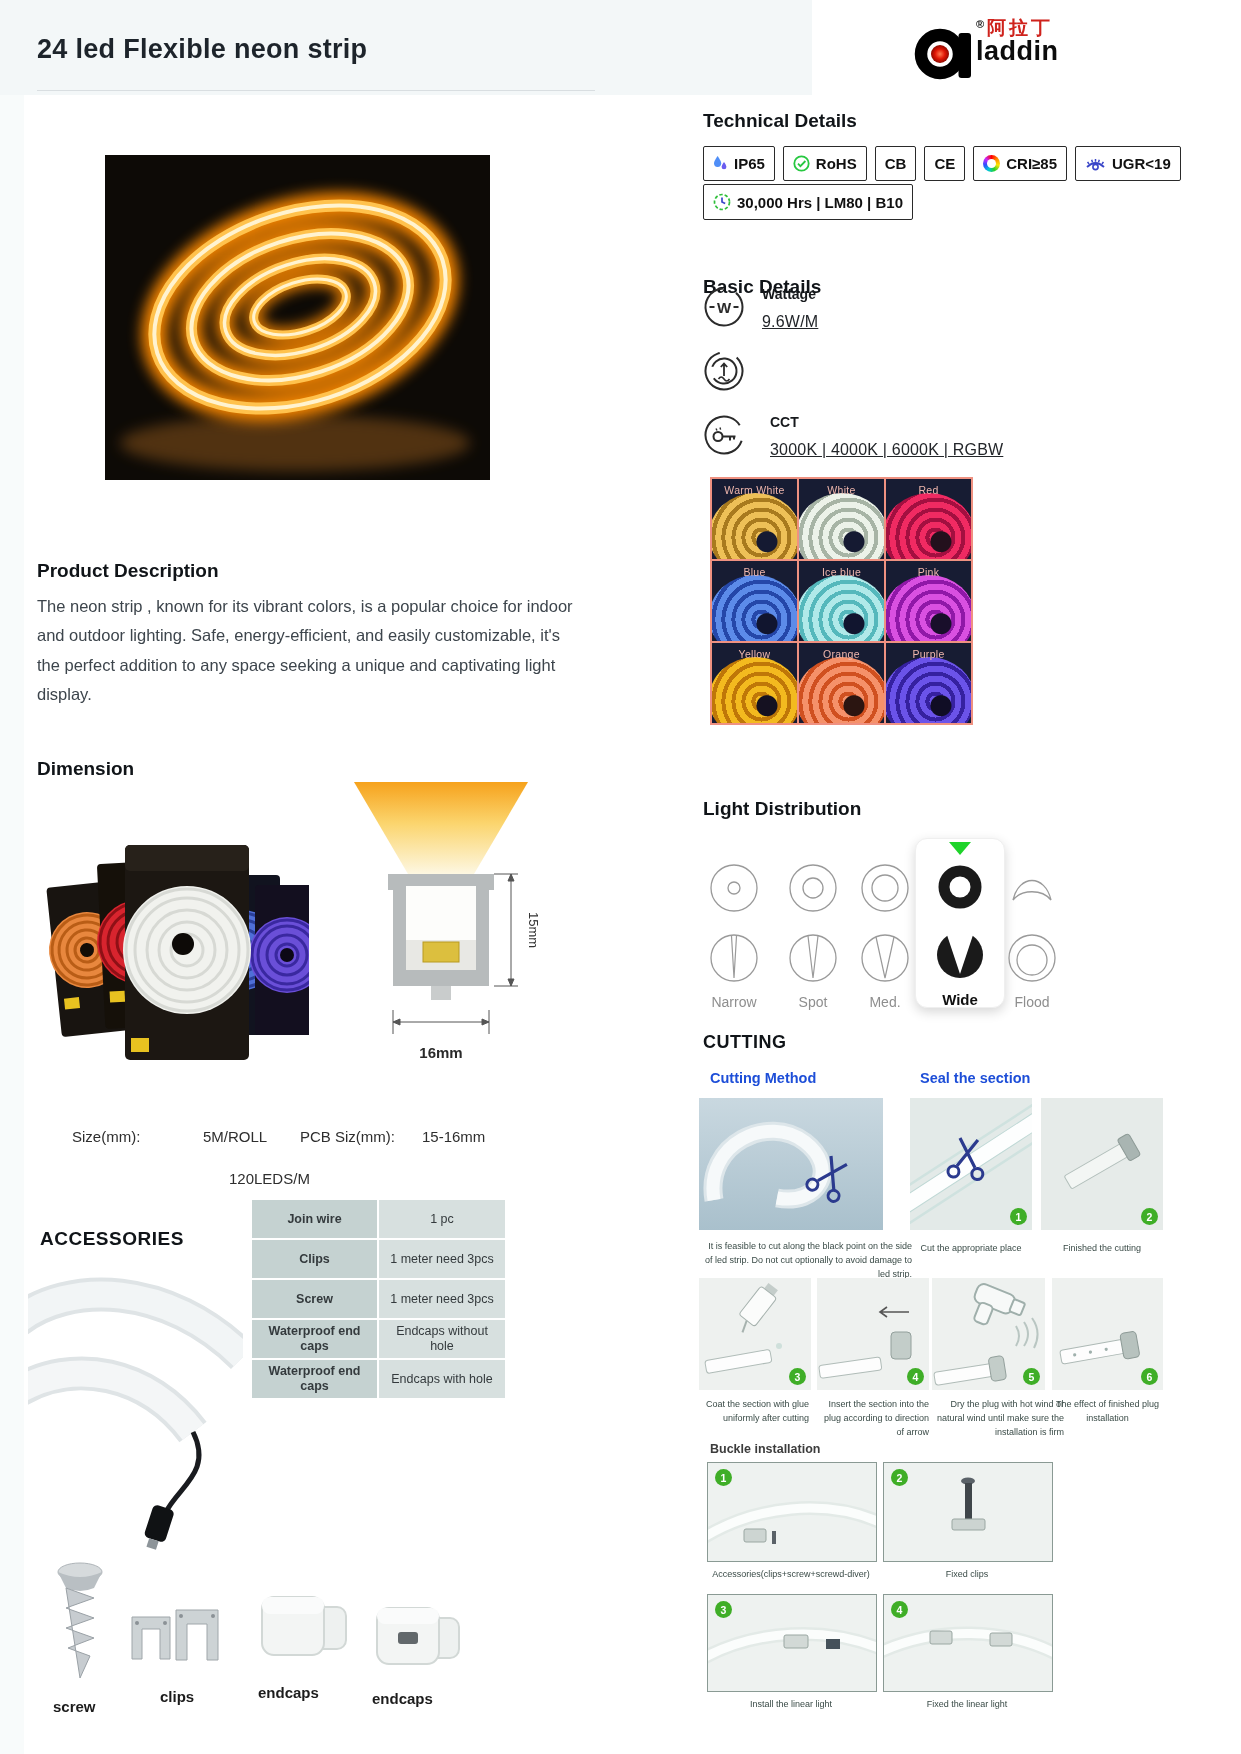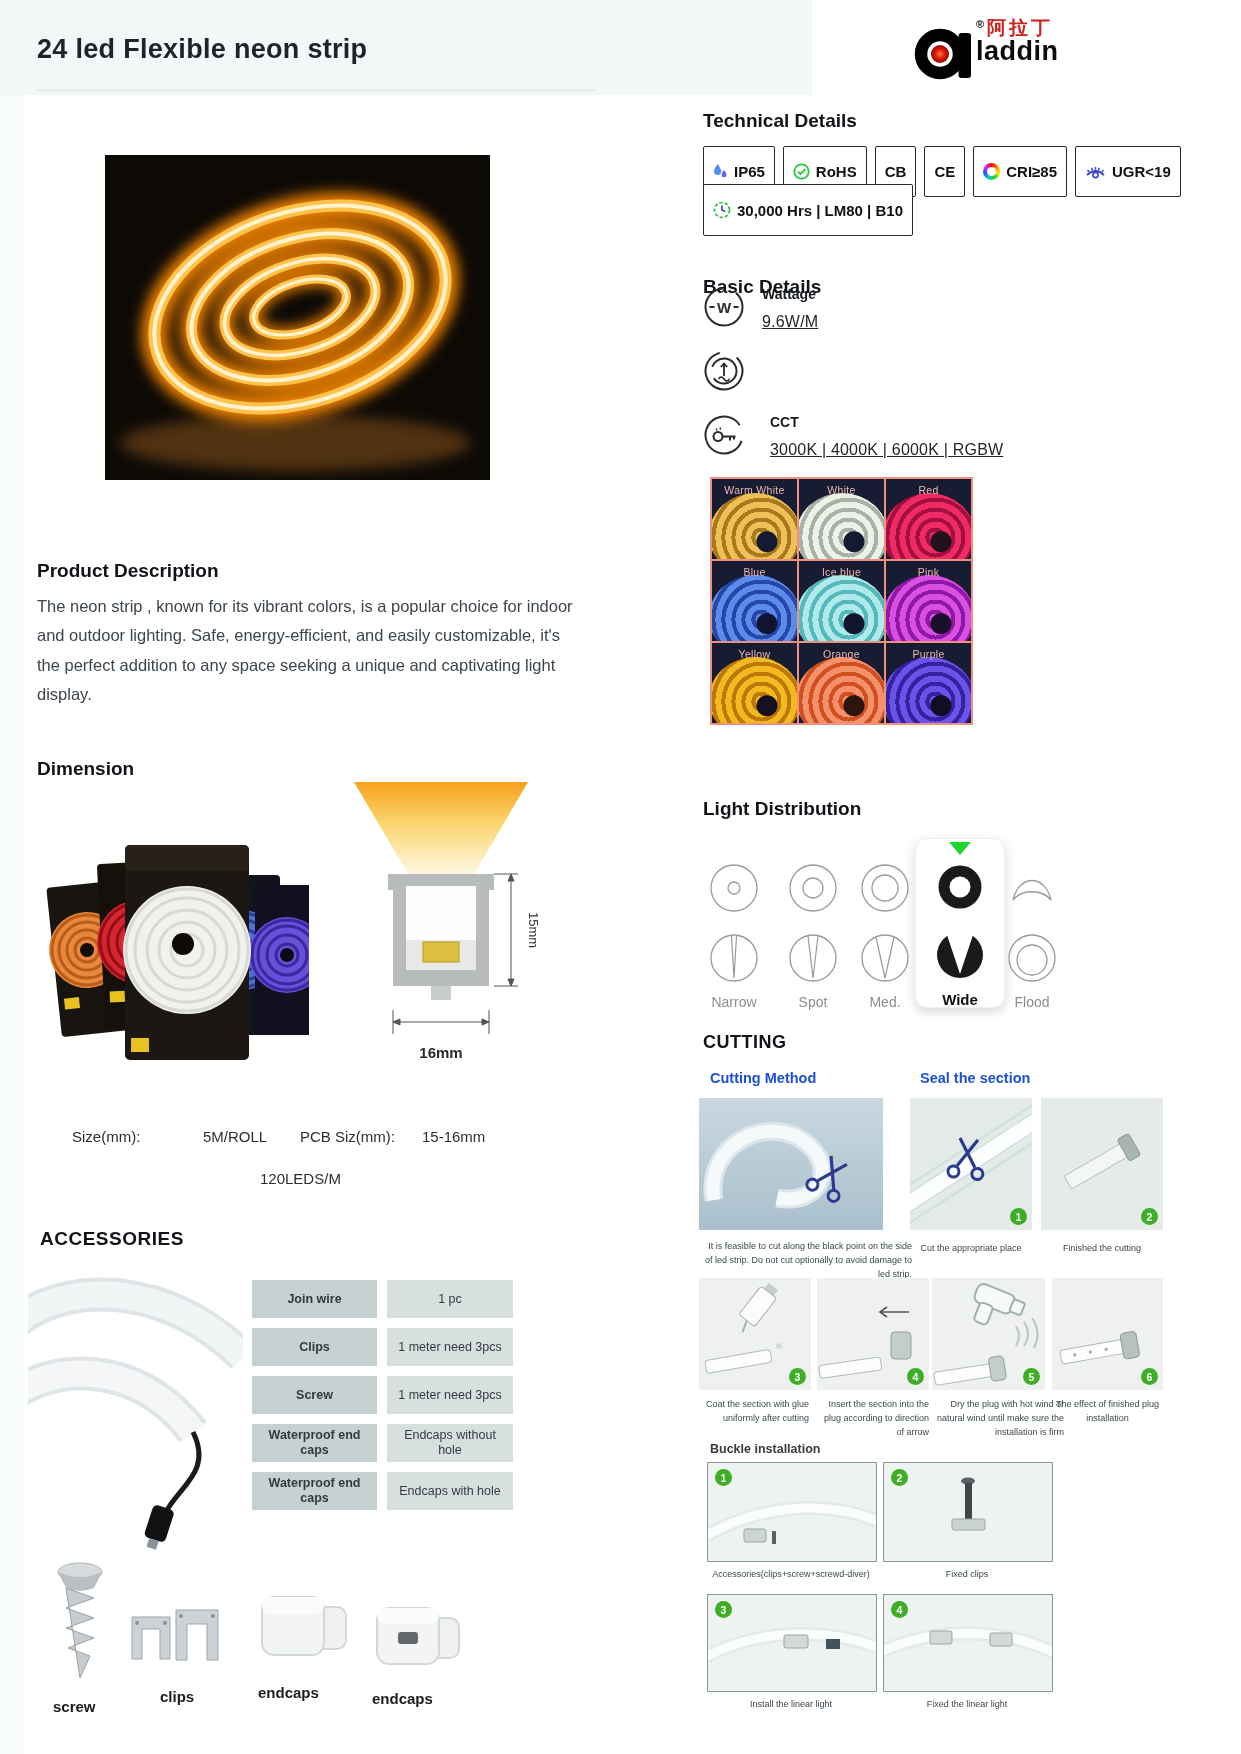--- a/index.html
+++ b/index.html
@@ -17,21 +17,21 @@
   .logo-top{display:flex;align-items:flex-start;gap:3px;margin-top:2px;}
   .reg{font-size:11px;font-weight:700;color:#0c0c0c;}
   .cjk{font-size:19px;font-weight:700;color:#cf221c;letter-spacing:3px;line-height:1.1;}
   .brand{font-size:27px;font-weight:800;color:#0c0c0c;letter-spacing:.5px;margin-top:-3px;}
   
   .sec-h{font-size:19px;font-weight:600;color:#101418;}
   .sec-h.caps{letter-spacing:.5px;}
   
   .badges{left:703px;top:146px;display:flex;gap:8px;align-items:center;}
   .badge{display:inline-flex;align-items:center;gap:6px;border:1.5px solid #2a2a2a;background:#fff;
-         padding:16px 9px;font-weight:700;font-size:15px;color:#111;border-radius:2px;white-space:nowrap;}
+         padding:8px 9px;font-weight:700;font-size:15px;color:#111;border-radius:2px;white-space:nowrap;}
   .cri-ring{width:17px;height:17px;border-radius:50%;
      background:conic-gradient(#f00,#ff8a00,#ffe600,#2ad02a,#00c8d8,#2a50ff,#c82aff,#f00);
      display:flex;align-items:center;justify-content:center;}
   .cri-ring i{width:9px;height:9px;border-radius:50%;background:#fff;display:block;}
   
   .b-item .lbl{font-size:14px;font-weight:600;color:#16191c;}
   .b-item .val{font-size:16px;color:#23262a;margin-top:11px;letter-spacing:.2px;text-decoration:underline;}
   
   .cgrid{left:710px;top:477px;width:259px;display:grid;grid-template-columns:repeat(3,1fr);
          gap:2px;background:#ef9181;padding:2px;}
@@ -51,21 +51,21 @@
   
   .subhead{font-size:14.5px;font-weight:700;color:#1d4ed8;}
   .ph{position:absolute;overflow:hidden;}
   .ph.bordered{border:1px solid #8a9a94;}
   .num{position:absolute;width:17px;height:17px;border-radius:50%;background:#3fae27;color:#fff;
        font-size:10.5px;font-weight:700;display:flex;align-items:center;justify-content:center;}
   .num.br{right:5px;bottom:5px;} .num.tl{left:7px;top:6px;}
   .cap{position:absolute;font-size:9px;color:#3a4b47;line-height:1.55;text-align:right;}
   .cap.center{text-align:center;}
   
-  .acc-table{left:252px;top:1280px;width:283px;display:grid;grid-template-columns:125px 126px;gap:10px;}
+  .acc-table{left:252px;top:1200px;width:283px;display:grid;grid-template-columns:125px 126px;gap:2px;}
   .acc-table .c{height:38px;display:flex;align-items:center;justify-content:center;text-align:center;
                 font-size:12.5px;color:#343a3d;padding:0 4px;box-sizing:border-box;line-height:1.2;}
   .acc-table .k{background:#c5d2d1;font-weight:600;}
   .acc-table .v{background:#d7e0df;}
   .item-lbl{font-size:15px;font-weight:700;color:#1c1c1c;}
   .szrow{font-size:15px;color:#2e2e2e;}
   .para{left:37px;top:592px;width:537px;font-size:16.5px;line-height:1.78;color:#3d454c;}
 </style>
 </head>
 <body>
@@ -238,21 +238,21 @@
           <path d="M141 240 l-7 -3 v6 z" fill="#555"></path>
       </g>
       <text x="181" y="148" transform="rotate(90 181 148)" text-anchor="middle" font-size="13" fill="#333" font-family="Liberation Sans,sans-serif" id="dimH">15mm</text>
       <text x="93" y="276" text-anchor="middle" font-size="15" font-weight="bold" fill="#2a2a2a" font-family="Liberation Sans,sans-serif" id="dimW">16mm</text>
     </svg>
   </div>
   <span class="abs szrow" style="left:72px;top:1128px;">Size(mm):</span>
   <span class="abs szrow" style="left:203px;top:1128px;">5M/ROLL</span>
   <span class="abs szrow" style="left:300px;top:1128px;">PCB Siz(mm):</span>
   <span class="abs szrow" style="left:422px;top:1128px;">15-16mm</span>
-  <span class="abs szrow" style="left:260px;top:1170px;">120LEDS/M</span>
+  <span class="abs szrow" style="left:229px;top:1170px;">120LEDS/M</span>
 
   <div class="abs sec-h caps" style="left:40px;top:1228px;font-weight:700;">ACCESSORIES</div>
   <div class="abs" style="left:28px;top:1262px;">
     <svg width="215" height="290" viewBox="0 0 215 290">
       <path d="M-12 60 C 40 18, 140 20, 215 95" stroke="#dfe4e6" stroke-width="34" fill="none"></path>
       <path d="M-12 60 C 40 18, 140 20, 215 95" stroke="#f2f5f6" stroke-width="26" fill="none"></path>
       <path d="M-12 130 C 45 95, 120 110, 165 170" stroke="#dfe4e6" stroke-width="34" fill="none"></path>
       <path d="M-12 130 C 45 95, 120 110, 165 170" stroke="#f4f6f7" stroke-width="26" fill="none"></path>
       <path d="M165 170 C 185 210, 150 225, 138 250" stroke="#191b1f" stroke-width="5" fill="none"></path>
       <g transform="translate(126,242) rotate(18)">

